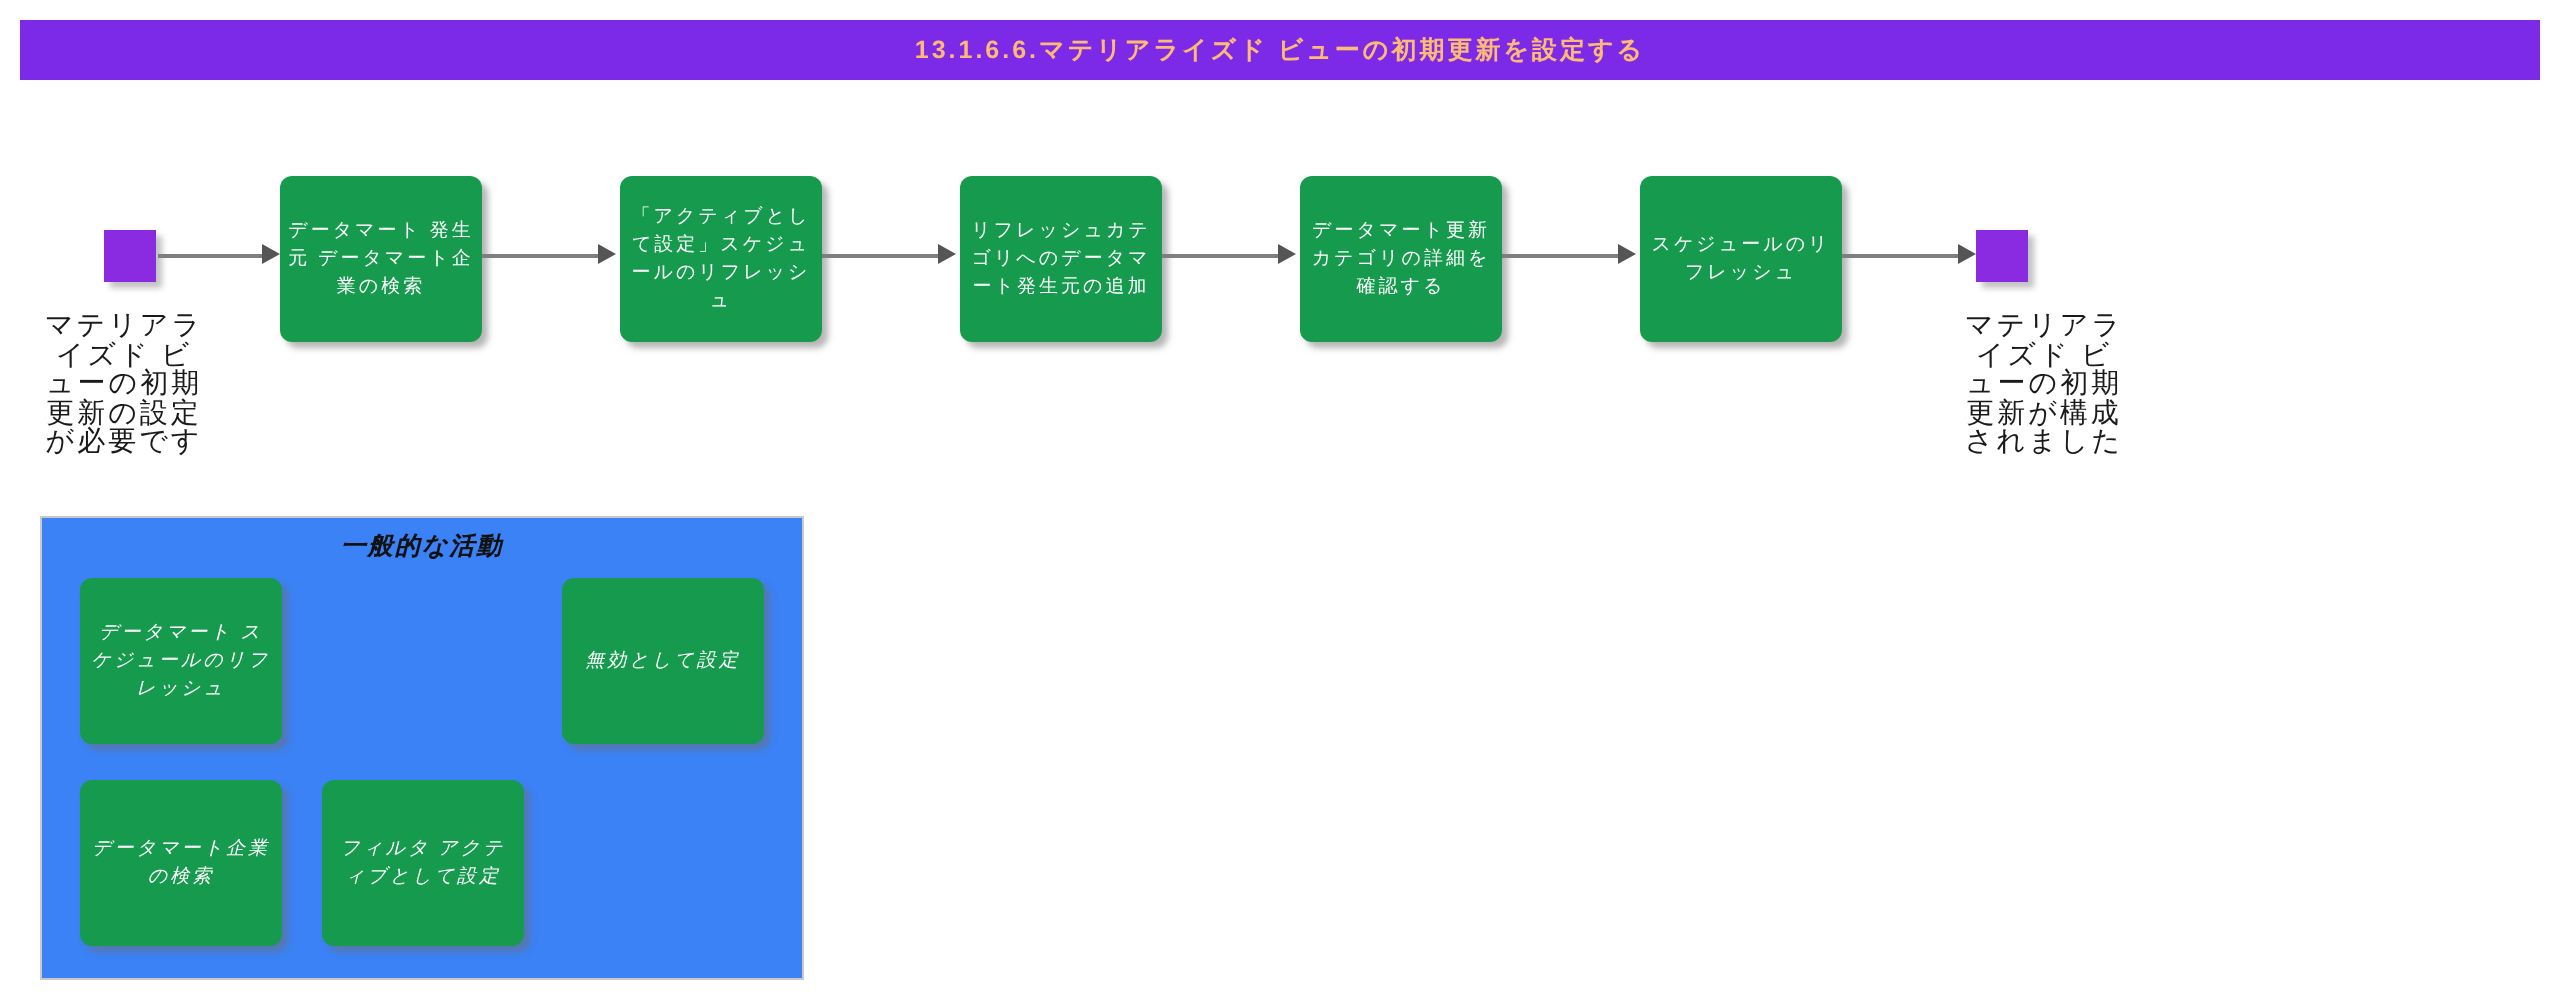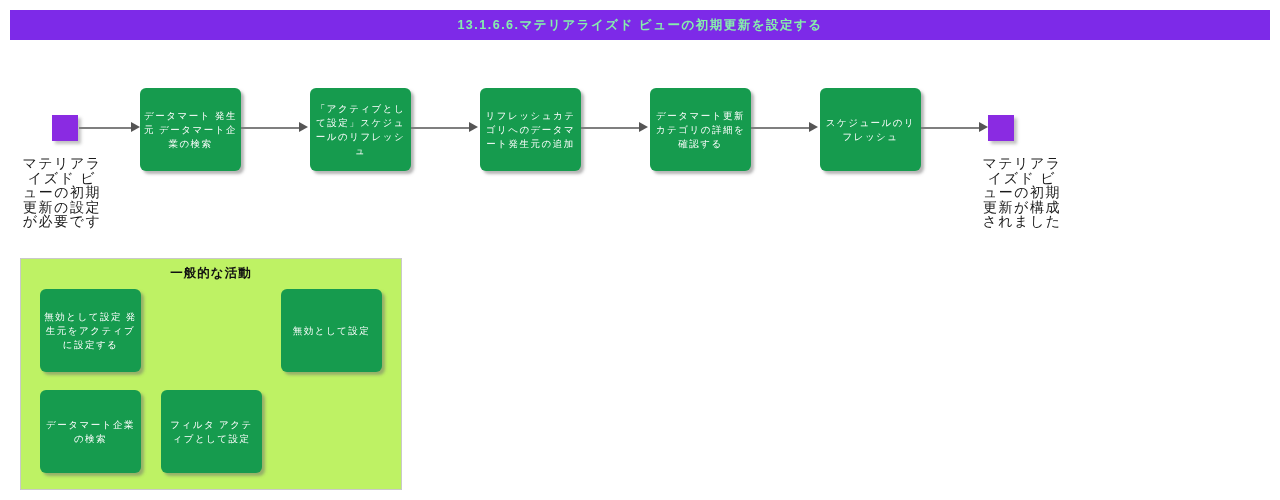--- a/index.html
+++ b/index.html
@@ -1,21 +1,21 @@
 <!DOCTYPE html>
 <html><head>
 <meta charset="utf-8">
 <style>
   html,body{margin:0;padding:0;background:#ffffff;}
   .canvas{position:relative;width:1280px;height:500px;background:#ffffff;overflow:hidden;
           font-family:"Liberation Sans",sans-serif;}
   
   .header{position:absolute;left:10px;top:10px;width:1260px;height:30px;background:#7D2AE8;
           display:flex;align-items:center;justify-content:center;}
-  .header span{color:#86efac;font-weight:bold;font-size:12.5px;letter-spacing:1.5px;}
+  .header span{color:#fdba74;font-weight:bold;font-size:12.5px;letter-spacing:1.5px;}
   
   .terminal{position:absolute;width:26px;height:26px;background:#8A2BE2;
             box-shadow:3px 3px 3px rgba(120,120,120,0.45);}
   .terminal.start{left:52px;top:115px;}
   .terminal.end{left:988px;top:115px;}
   
   .note{position:absolute;width:84px;font-family:"Liberation Serif",serif;font-size:14px;
         line-height:14.5px;letter-spacing:1.5px;text-align:center;color:#1a1a1a;}
   .note.start{left:20px;top:157px;}
   .note.end{left:980px;top:157px;}
@@ -30,22 +30,22 @@
   .arrow{position:absolute;top:127px;height:1.5px;background:#7f7f7f;}
   .arrow::after{content:"";position:absolute;right:-8px;top:-4.6px;width:0;height:0;
                 border-left:9px solid #555555;border-top:5px solid transparent;border-bottom:5px solid transparent;}
   .arrow.a0{left:79px;width:53px}
   .arrow.a1{left:241px;width:59px}
   .arrow.a2{left:411px;width:59px}
   .arrow.a3{left:581px;width:59px}
   .arrow.a4{left:751px;width:59px}
   .arrow.a5{left:921px;width:59px}
   
-  .activities{position:absolute;left:20px;top:258px;width:380px;height:230px;background:#bef264;
-              border:1.5px solid #c9c9c9;}
+  .activities{position:absolute;left:20px;top:258px;width:380px;height:230px;background:#3b82f6;
+              border:1.5px solid #c9c9c9;font-style:italic;}
   .activities-title{position:absolute;top:6px;left:0;width:100%;text-align:center;
                     font-weight:bold;font-size:12.5px;letter-spacing:1px;color:#111111;}
   .activity{position:absolute;width:101px;height:83px;}
   .activity.r0c0{left:19px;top:30px}
   .activity.r0c1{left:140px;top:30px}
   .activity.r0c2{left:260px;top:30px}
   .activity.r1c0{left:19px;top:131px}
   .activity.r1c1{left:140px;top:131px}
 </style>
 </head>
@@ -86,21 +86,21 @@
   </div>
 
   <div class="arrow a5"></div>
   <div class="terminal end"></div>
   <div class="note end">マテリアライズド ビューの初期更新が構成されました</div>
 
   <div class="activities">
     <div class="activities-title">一般的な活動</div>
 
     <div class="gbox activity r0c0">
-      <span>無効として設定 発生元をアクティブに設定する</span>
+      <span>データマート スケジュールのリフレッシュ</span>
     </div>
     <div class="gbox activity r0c2">
       <span>無効として設定</span>
     </div>
     <div class="gbox activity r1c0">
       <span>データマート企業の検索</span>
     </div>
     <div class="gbox activity r1c1">
       <span>フィルタ アクティブとして設定</span>
     </div>

